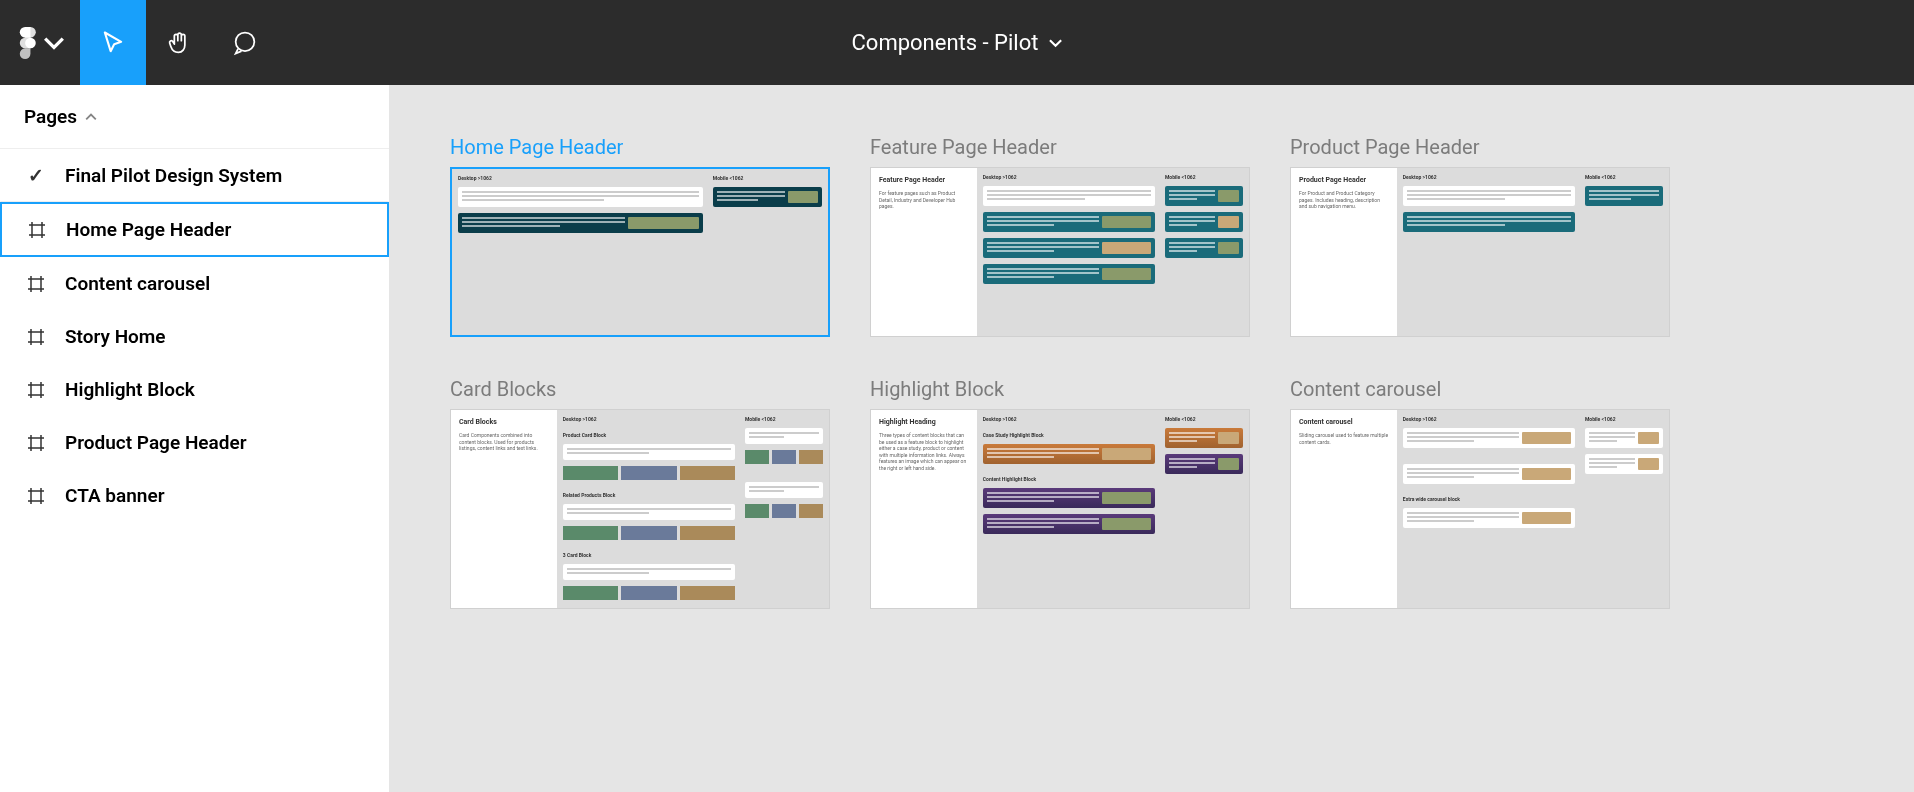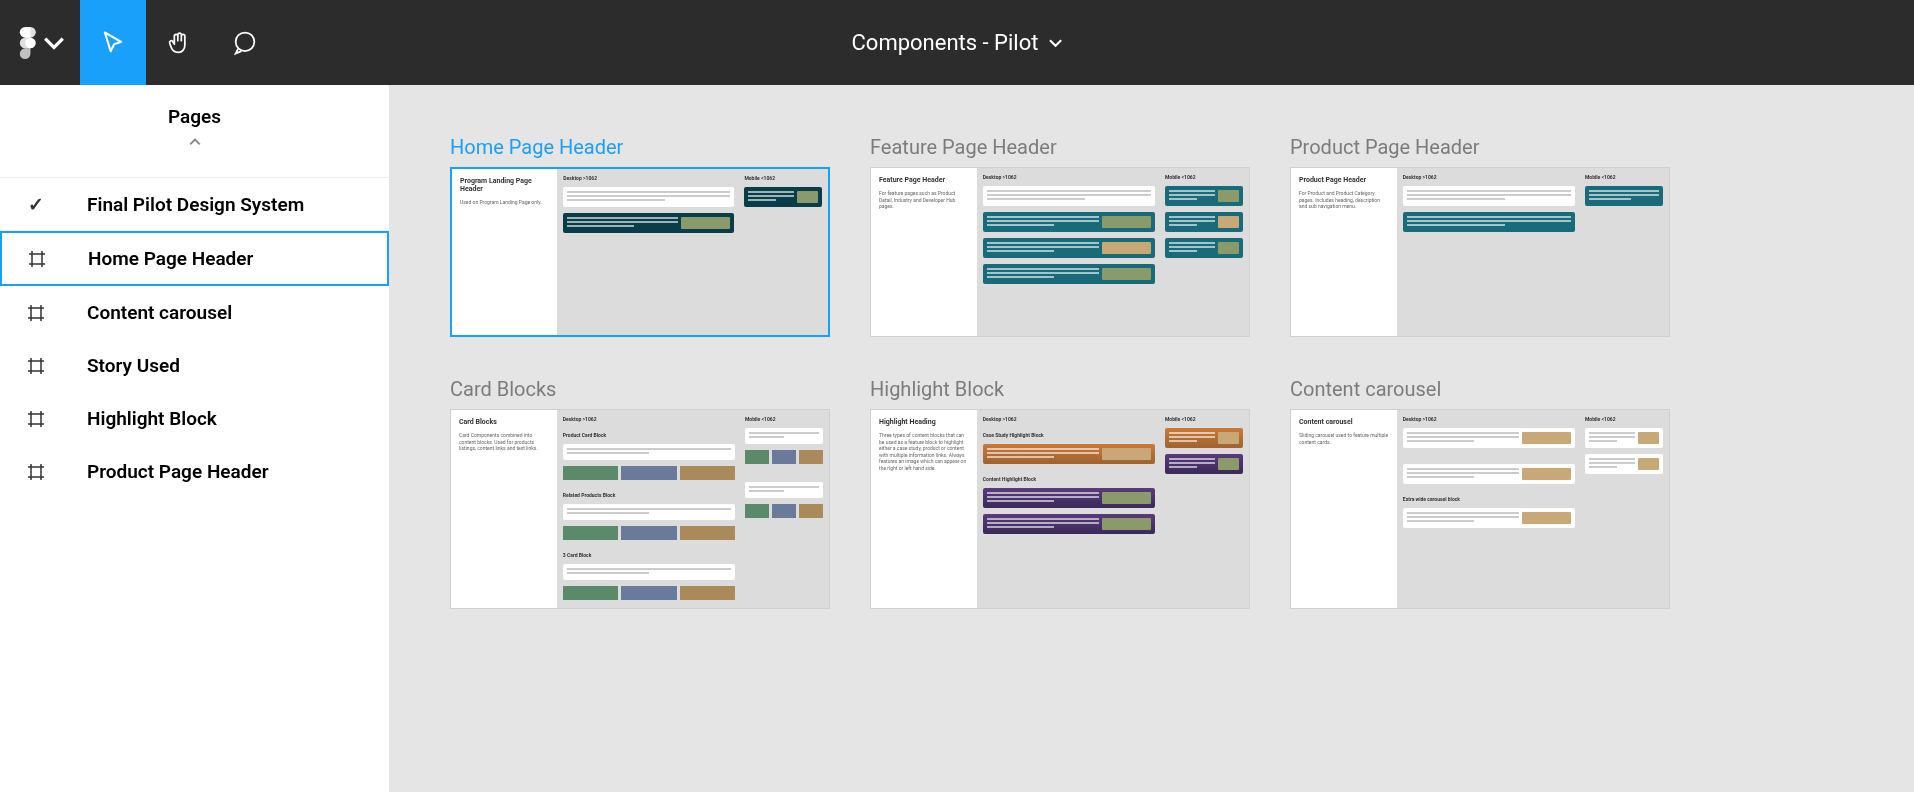--- a/index.html
+++ b/index.html
@@ -46,46 +46,45 @@
 .sidebar {
   width: 390px;
   background: #fff;
   border-right: 1px solid #e5e5e5;
   overflow-y: auto;
 }
 .sidebar-section-header {
   display: flex;
   align-items: center;
   gap: 8px;
-  padding: 20px 24px 29px;
+  padding: 20px 24px 20px;
   font-size: 19px;
   font-weight: 600;
   border-bottom: 1px solid #eee;
-  flex-direction: column;
 }
 .sidebar-section-header .chev { transform: rotate(180deg); width: 12px; height: 12px; opacity: 0.6; }
 
 .page-item {
   display: flex;
   align-items: center;
   gap: 18px;
   padding: 14px 24px;
   font-size: 19px;
   cursor: pointer;
   border: 1px solid transparent;
 }
 .page-item.divider-below { border-bottom: 1px solid #eee; }
 .page-item.selected {
   border: 2px solid #18a0fb;
   color: #000;
 }
 .page-item .icon { width: 22px; display: flex; justify-content: center; color: #333; }
 .page-item .label { font-weight: 500; }
 .page-item.selected .label,
-.page-item:not(.selected) .label { font-weight: 600; margin-left: 22px; }
+.page-item:not(.selected) .label { font-weight: 600; }
 .page-item.thin .label { font-weight: 400; }
 
 .canvas {
   flex: 1;
   background: #e5e5e5;
   padding: 50px 60px;
   overflow: auto;
 }
 .frame-grid {
   display: grid;
@@ -221,50 +220,54 @@
             </svg>
           </span>
           <span class="label">Content carousel</span>
         </div>
         <div class="page-item">
           <span class="icon">
             <svg width="20" height="20" viewBox="0 0 20 20">
               <path d="M5 2v16M15 2v16M2 5h16M2 15h16" stroke="#333" stroke-width="1.5"></path>
             </svg>
           </span>
-          <span class="label">Story Used</span>
+          <span class="label">Story Home</span>
         </div>
         <div class="page-item">
           <span class="icon">
             <svg width="20" height="20" viewBox="0 0 20 20">
               <path d="M5 2v16M15 2v16M2 5h16M2 15h16" stroke="#333" stroke-width="1.5"></path>
             </svg>
           </span>
           <span class="label">Highlight Block</span>
         </div>
         <div class="page-item">
           <span class="icon">
             <svg width="20" height="20" viewBox="0 0 20 20">
               <path d="M5 2v16M15 2v16M2 5h16M2 15h16" stroke="#333" stroke-width="1.5"></path>
             </svg>
           </span>
           <span class="label">Product Page Header</span>
         </div>
+        <div class="page-item">
+          <span class="icon">
+            <svg width="20" height="20" viewBox="0 0 20 20">
+              <path d="M5 2v16M15 2v16M2 5h16M2 15h16" stroke="#333" stroke-width="1.5"></path>
+            </svg>
+          </span>
+          <span class="label">CTA banner</span>
+        </div>
       </div>
   </div>
 
   <div class="canvas">
     <div class="frame-grid" id="frame-grid">
         <div class="frame">
           <div class="frame-title selected">Home Page Header</div>
           <div class="frame-body selected">
-            <div class="frame-left">
-              <div class="ftitle">Program Landing Page Header</div>
-              <div class="fdesc">Used on Program Landing Page only.</div>
-            </div>
             <div class="frame-right">
               <div class="col">
                 <div class="col-label">Desktop &gt;1062</div>
                 <div class="mock-block ">
                   <div class="txt">
                     <div class="line"></div>
                     <div class="line"></div>
                     <div class="line" style="width:60%"></div>
                   </div>
                 </div>

